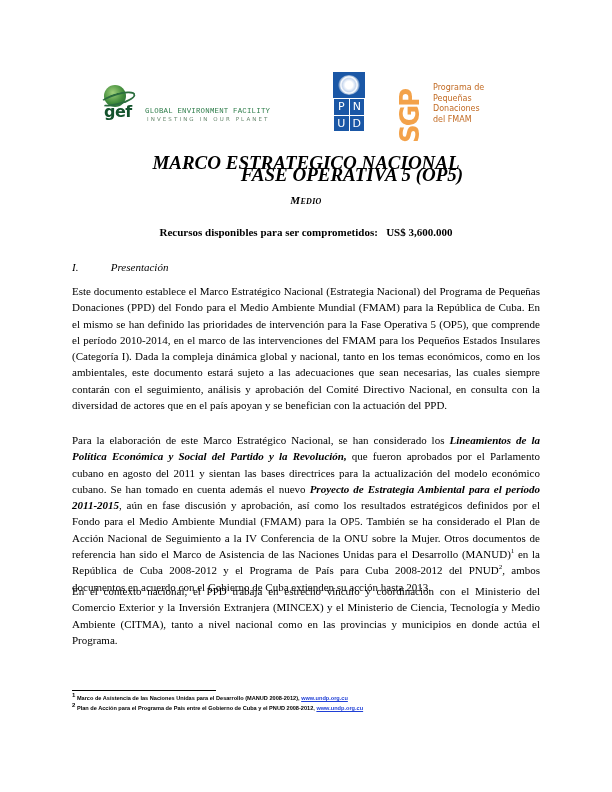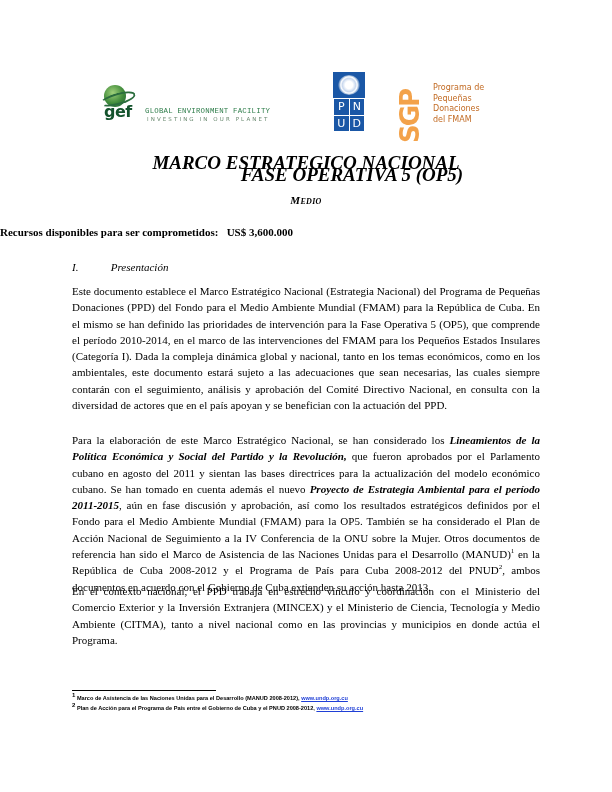--- a/index.html
+++ b/index.html
@@ -27,21 +27,21 @@
     .sgp { position: absolute; left: 395px; top: 83px; width: 120px; height: 60px; }
     .sgp-mark { position: absolute; left: 0; top: 0; width: 30px; height: 60px; font-family: "DejaVu Sans", sans-serif;
                 font-weight: bold; font-size: 26px; color: #f3a24a; writing-mode: vertical-rl; transform: rotate(180deg);
                 line-height: 30px; letter-spacing: -2px; }
     .sgp-text { position: absolute; left: 38px; top: 0px; font-family: "DejaVu Sans", sans-serif;
                 font-size: 8px; line-height: 10.5px; color: #c26b24; }
     .title { position: absolute; left: 0; width: 612px; text-align: center; font-weight: bold; font-style: italic; }
     .t1 { top: 152px; font-size: 19px; }
     .t2 { top: 164px; font-size: 19px; padding-left: 46px; }
     .t3 { top: 194px; font-size: 11px; font-variant: small-caps; letter-spacing: 0.3px; }
-    .resources { position: absolute; left: 0; width: 612px; top: 226px; font-weight: bold; font-size: 11px; }
+    .resources { position: absolute; left: 0; width: 612px; top: 226px; text-align: center; font-weight: bold; font-size: 11px; }
     .section { position: absolute; left: 72px; top: 261px; font-size: 11px; font-weight: normal; }
     .section .num { display: inline-block; width: 36px; font-style: italic; }
     .section .name { font-style: italic; }
     .para { position: absolute; left: 72px; width: 468px; font-size: 11px; line-height: 16.3px;
             text-align: justify; }
     .p1 { top: 283px; }
     .p2 { top: 432px; }
     .p3 { top: 583px; }
     .p2 i { font-weight: bold; }
     sup { font-size: 7px; line-height: 0; }

